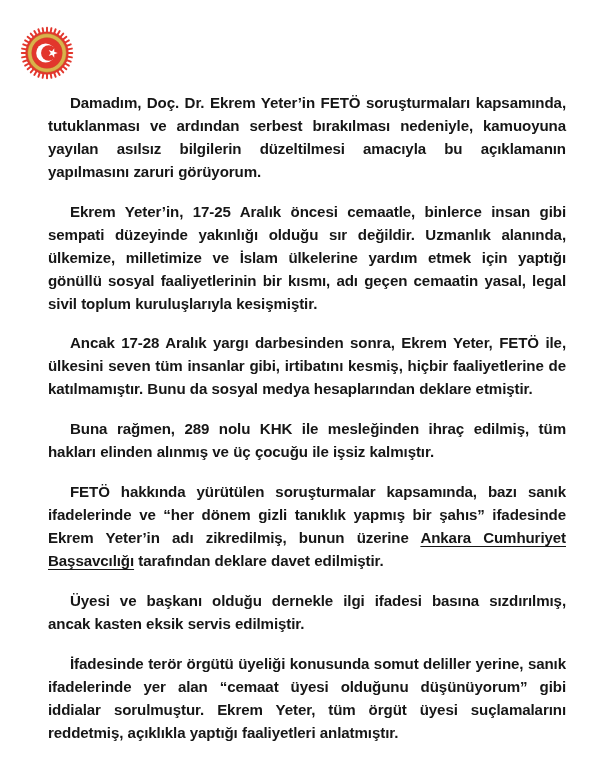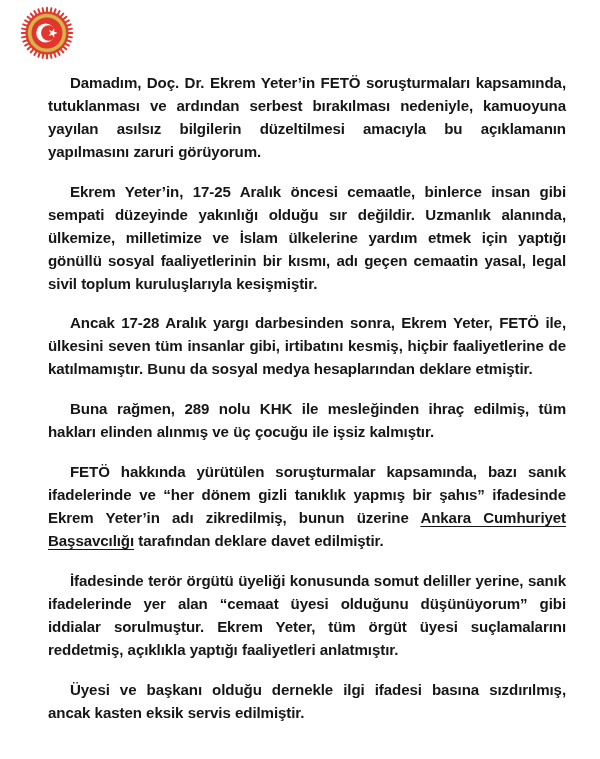--- a/index.html
+++ b/index.html
@@ -16,20 +16,21 @@
     color: #1a1a1a;
     -webkit-font-smoothing: antialiased;
   }
 
   .page {
     position: relative;
     width: 600px;
     height: 586px;
     background: #ffffff;
     box-sizing: border-box;
+    margin-top: 20px;
   }
 
   
   .letterhead {
     position: relative;
     height: 72px;
     padding-left: 20px;
     display: flex;
     align-items: flex-start;
   }
@@ -144,18 +145,18 @@
     <p class="para">Damadım, Doç. Dr. Ekrem Yeter’in FETÖ soruşturmaları kapsamında, tutuklanması ve ardından serbest bırakılması nedeniyle, kamuoyuna yayılan asılsız bilgilerin düzeltilmesi amacıyla bu açıklamanın yapılmasını zaruri görüyorum.</p>
 
     <p class="para">Ekrem Yeter’in, 17-25 Aralık öncesi cemaatle, binlerce insan gibi sempati düzeyinde yakınlığı olduğu sır değildir. Uzmanlık alanında, ülkemize, milletimize ve İslam ülkelerine yardım etmek için yaptığı gönüllü sosyal faaliyetlerinin bir kısmı, adı geçen cemaatin yasal, legal sivil toplum kuruluşlarıyla kesişmiştir.</p>
 
     <p class="para">Ancak 17-28 Aralık yargı darbesinden sonra, Ekrem Yeter, FETÖ ile, ülkesini seven tüm insanlar gibi, irtibatını kesmiş, hiçbir faaliyetlerine de katılmamıştır. Bunu da sosyal medya hesaplarından deklare etmiştir.</p>
 
     <p class="para">Buna rağmen, 289 nolu KHK ile mesleğinden ihraç edilmiş, tüm hakları elinden alınmış ve üç çocuğu ile işsiz kalmıştır.</p>
 
     <p class="para"><span>FETÖ hakkında yürütülen soruşturmalar kapsamında, bazı sanık ifadelerinde ve “her dönem gizli tanıklık yapmış bir şahıs” ifadesinde Ekrem Yeter’in adı zikredilmiş, bunun üzerine </span><span class="underlined">Ankara Cumhuriyet Başsavcılığı</span><span> tarafından deklare davet edilmiştir.</span></p>
 
+    <p class="para">Üyesi ve başkanı olduğu dernekle ilgi ifadesi basına sızdırılmış, ancak kasten eksik servis edilmiştir.</p>
+
     <p class="para">İfadesinde terör örgütü üyeliği konusunda somut deliller yerine, sanık ifadelerinde yer alan “cemaat üyesi olduğunu düşünüyorum” gibi iddialar sorulmuştur. Ekrem Yeter, tüm örgüt üyesi suçlamalarını reddetmiş, açıklıkla yaptığı faaliyetleri anlatmıştır.</p>
-
-    <p class="para">Üyesi ve başkanı olduğu dernekle ilgi ifadesi basına sızdırılmış, ancak kasten eksik servis edilmiştir.</p>
 
   </div>
 </div>
 
 </body></html>

